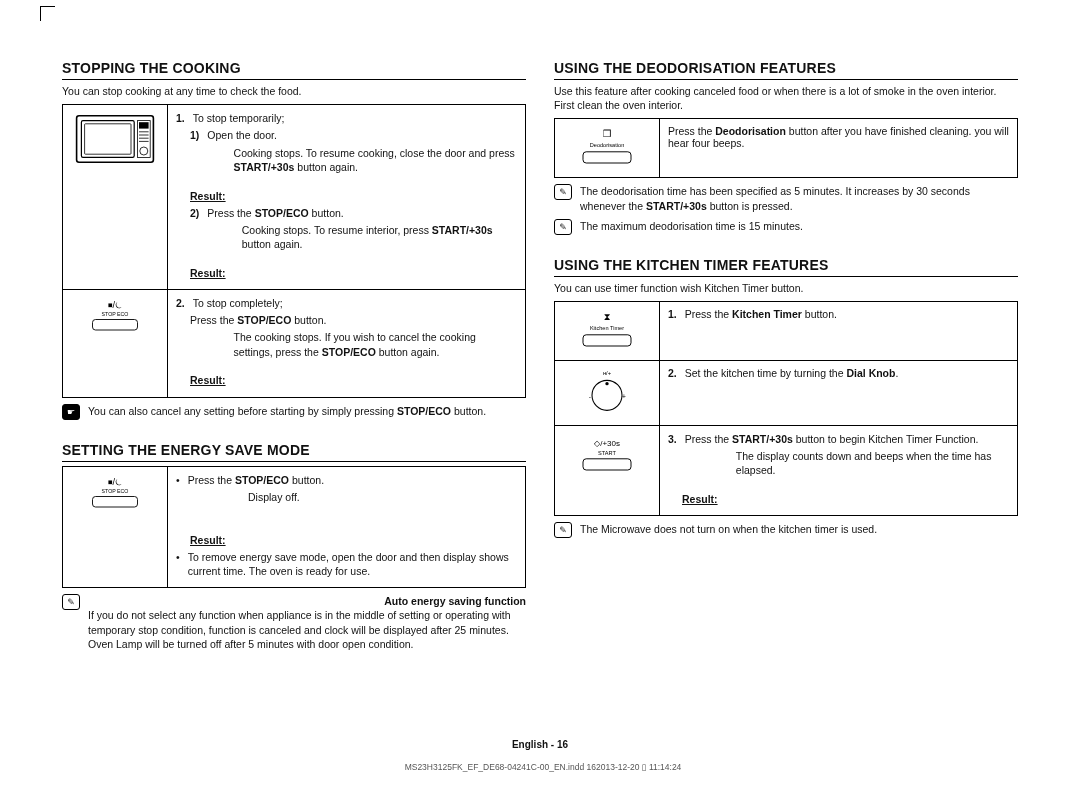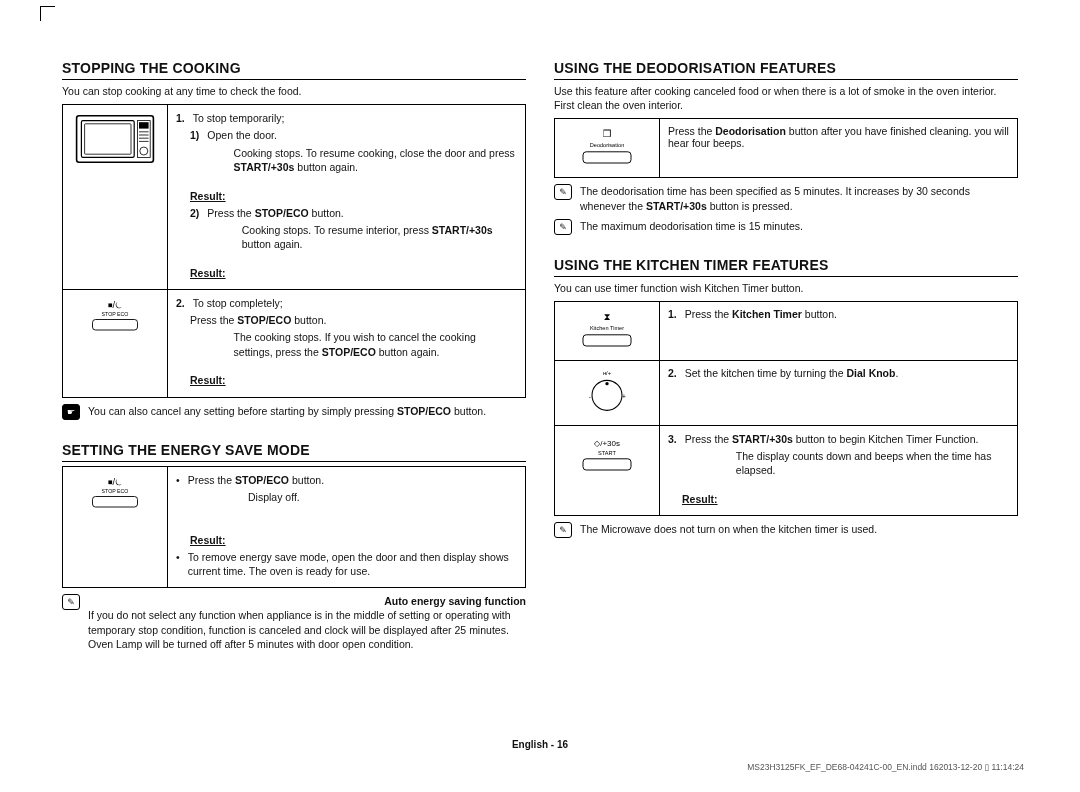--- a/index.html
+++ b/index.html
@@ -79,21 +79,21 @@
     bottom: 42px;
     text-align: center;
     font-weight: 700;
     font-size: 10px;
   }
   .bottom-line {
     position: absolute;
     left: 62px; right: 56px;
     bottom: 20px;
     display: flex;
-    justify-content: flex-end;
+    justify-content: center;
     font-size: 8.5px;
     color: #555;
   }
   .crop-tl {
     position:absolute; left:40px; top:6px;
     width:14px; height:14px;
     border-left:1px solid #000;
     border-top:1px solid #000;
   }
   .content-block { line-height: 1.35; }

